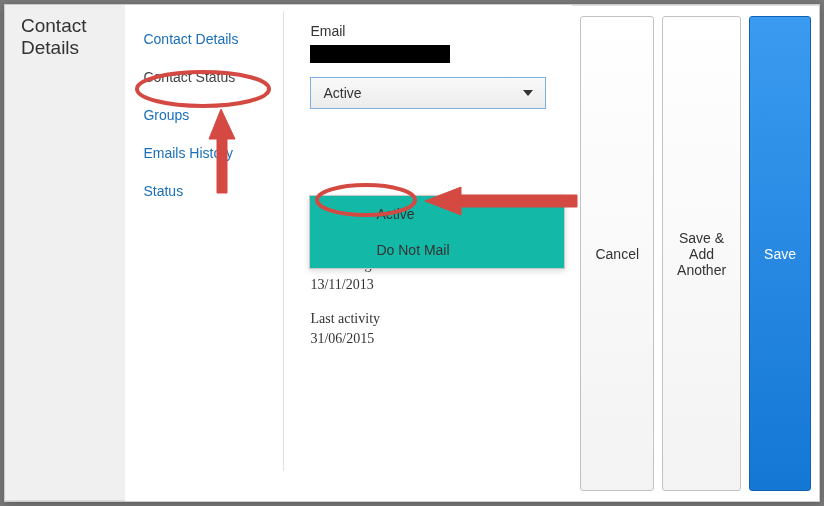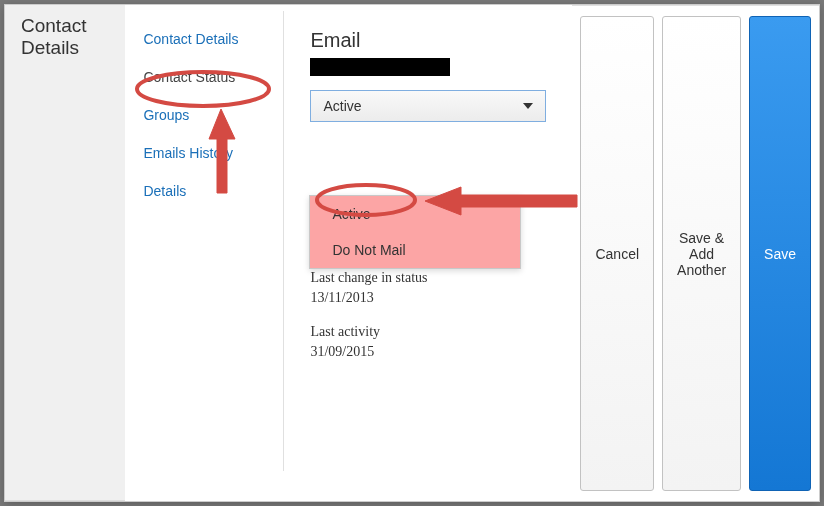--- a/index.html
+++ b/index.html
@@ -51,23 +51,22 @@
     color: #444;
   }
   .content {
     flex: 1;
     padding: 18px 26px;
     font-size: 14px;
     color: #333;
     position: relative;
   }
   .field-label {
-    font-size: 20px;
+    font-size: 14px;
     color: #333;
-    margin-top: 6px;
   }
   .email-block {
     width: 140px;
     height: 18px;
     background: #000;
     margin-top: 6px;
     margin-bottom: 14px;
   }
   .select {
     margin-top: 6px;
@@ -86,23 +85,24 @@
     width: 0; height: 0;
     border-left: 5px solid transparent;
     border-right: 5px solid transparent;
     border-top: 6px solid #333;
   }
   .dropdown {
     position: absolute;
     left: 184px;
     top: 190px;
     width: 210px;
-    background: #fca5a5;
+    background: #14b8a6;
     border: 1px solid #c8c8c8;
     box-shadow: 0 2px 6px rgba(0,0,0,.15);
+    padding-left: 44px;
   }
   .dropdown .opt {
     padding: 10px 22px;
     font-size: 14px;
     color: #333;
     cursor: pointer;
   }
   .dates > div { margin-top: 4px; font-family: Liberation Serif, serif; }
   .dates .lbl { margin-top: 127px; }
   .dates .lbl2 { margin-top: 6px; }
@@ -138,38 +138,38 @@
 
 <div class="modal">
   <div class="modal-header">Contact Details</div>
 
   <div class="modal-body">
     <div class="sidebar">
       <span class="nav-item">Contact Details</span>
       <span class="nav-item active">Contact Status</span>
       <span class="nav-item">Groups</span>
       <span class="nav-item">Emails History</span>
-      <span class="nav-item">Details</span>
+      <span class="nav-item">Status</span>
     </div>
 
     <div class="content">
       <div class="field-label">Email</div>
       <div class="email-block"></div>
 
       <div class="select">
         <span>Active</span>
         <span class="caret"></span>
       </div>
 
       <div class="dates">
         <div class="lbl" style="margin-top:114px">13/11/2013</div>
         <div class="lbl2" style="margin-top:18px">Last change in status</div>
         <div>13/11/2013</div>
         <div class="lbl2" style="margin-top:18px">Last activity</div>
-        <div>31/09/2015</div>
+        <div>31/06/2015</div>
       </div>
     </div>
 
     <div class="dropdown">
       <div class="opt">Active</div>
       <div class="opt">Do Not Mail</div>
     </div>
 
     <div class="overlay">
       <svg width="824" height="460">

